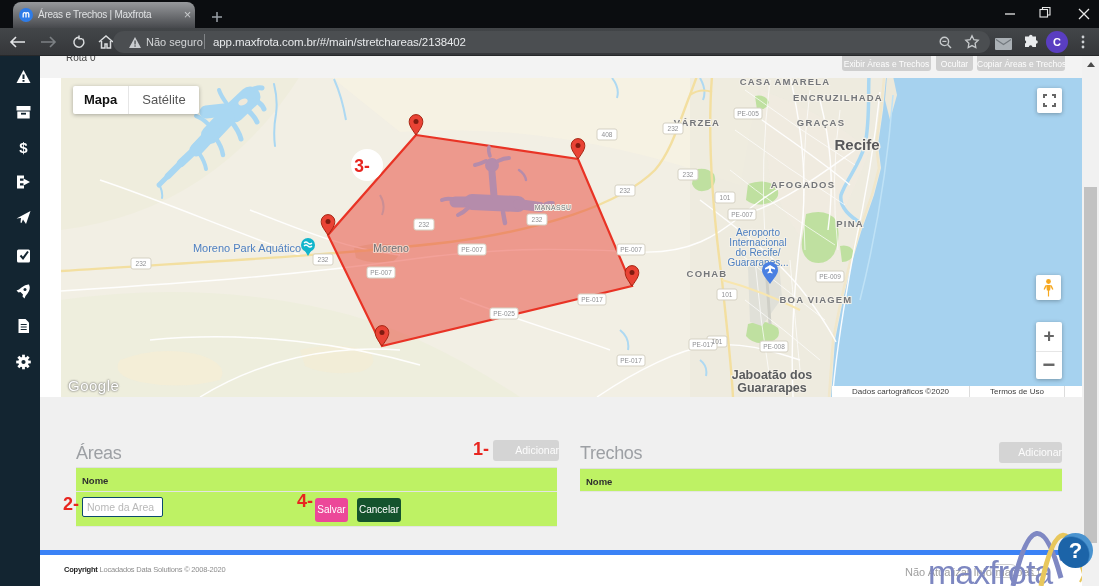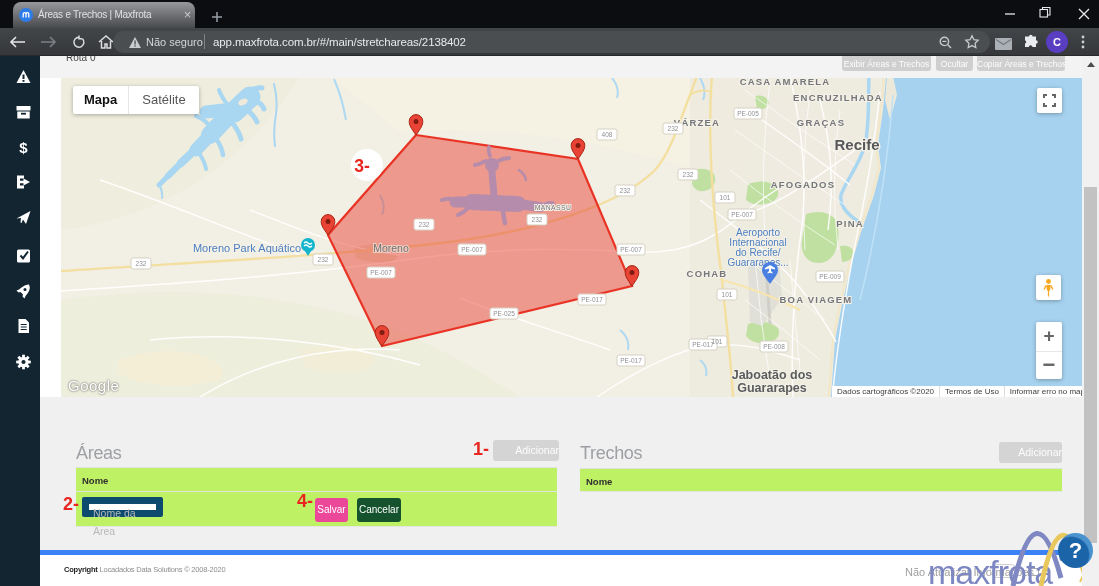--- a/index.html
+++ b/index.html
@@ -29,29 +29,29 @@
 #mapsat{left:12px;top:8px;width:126px;height:28px;font-size:13px}
 #mapsat .a{position:absolute;left:0;top:0;width:56px;height:28px;line-height:28px;text-align:center;font-weight:bold;color:#111;border-right:1px solid #e6e6e6}
 #mapsat .b{position:absolute;left:56px;top:0;width:70px;height:28px;line-height:28px;text-align:center;color:#565656}
 #fullscr{left:976px;top:10px;width:25px;height:25px}
 #pegman{left:975px;top:197px;width:25px;height:25px}
 #zoomctl{left:975px;top:244px;width:26px;height:57px}
 #zoomctl .zp{position:absolute;left:0;top:0;width:26px;height:28px;color:#666;font-size:19px;text-align:center;line-height:27px;font-weight:bold}
 #zoomctl .zm{position:absolute;left:0;top:29px;width:26px;height:28px;color:#666;font-size:22px;text-align:center;line-height:25px;font-weight:bold;border-top:1px solid #e6e6e6}
 #glogo{left:7px;top:299px;font-size:15px;color:#fff;letter-spacing:0.5px;text-shadow:0 0 2px rgba(90,90,90,.7),0 0 2px rgba(90,90,90,.7)}
 #attrib{left:771px;top:308px;width:251px;height:11px;background:#fff;font-size:8px;color:#3c3c3c;line-height:11px;white-space:nowrap}
-#attrib span{display:inline-block;padding:0 5px;height:11px}
+#attrib span{display:inline-block;padding:0 20px;height:11px}
 #attrib span+span{border-left:1px solid #dcdcdc}
 
 .h2g{font-size:18px;color:#9da0a4;letter-spacing:-0.3px;z-index:2}
 .redmark{color:#e8251f;font-weight:bold;font-size:18px;z-index:3}
 .addbtn{background:#d4d4d4;border-radius:3px;color:#fcfcfc;font-size:10.5px;text-align:right;z-index:2}
 .panel{background:#bef264;border-top:1px solid #e0e0e0;z-index:2}
 .thead{font-size:9.5px;font-weight:bold;color:#2f2f2f;padding:7px 0 0 6px;height:24px;border-bottom:1px solid #e4e4e4}
-#a_input{left:82px;top:441px;width:81px;height:20px;border:7px solid #0c4a6e;border-radius:2px;background:#fff;font-size:10.5px;color:#b9b9b9;line-height:18px;padding-left:4px;z-index:3}
+#a_input{left:82px;top:441px;width:81px;height:20px;border:1px solid #0c4a6e;border-radius:2px;background:#fff;font-size:10.5px;color:#b9b9b9;line-height:18px;padding-left:4px;z-index:3}
 .btn{color:#fff;font-size:10px;text-align:center;border-radius:3px;z-index:3}
 
 #footer{left:40px;top:494px;width:1059px;height:36px;background:#fff;border-top:5px solid #3b82f6;z-index:2}
 #copyr{left:24px;top:10px;font-size:7.5px;color:#8d8d8d;letter-spacing:-0.2px}
 #copyr b{color:#1d1d1d}
 #nao{left:865px;top:11px;font-size:11px;color:#a0a0a0}
 #mflogo{left:928px;top:497px;font-size:34px;color:#7d87c1;letter-spacing:-1px;z-index:3}
 #helpq{left:1058px;top:477px;width:35px;height:35px;border-radius:50%;background:radial-gradient(circle at 38% 62%,#1c64a8 56%,#4a93cf 61%);color:#fff;font-weight:bold;font-size:22px;text-align:center;line-height:35px;z-index:12}
 
 #sbar{left:1082px;top:0px;width:17px;height:530px;background:#f1f1f1;z-index:6}

